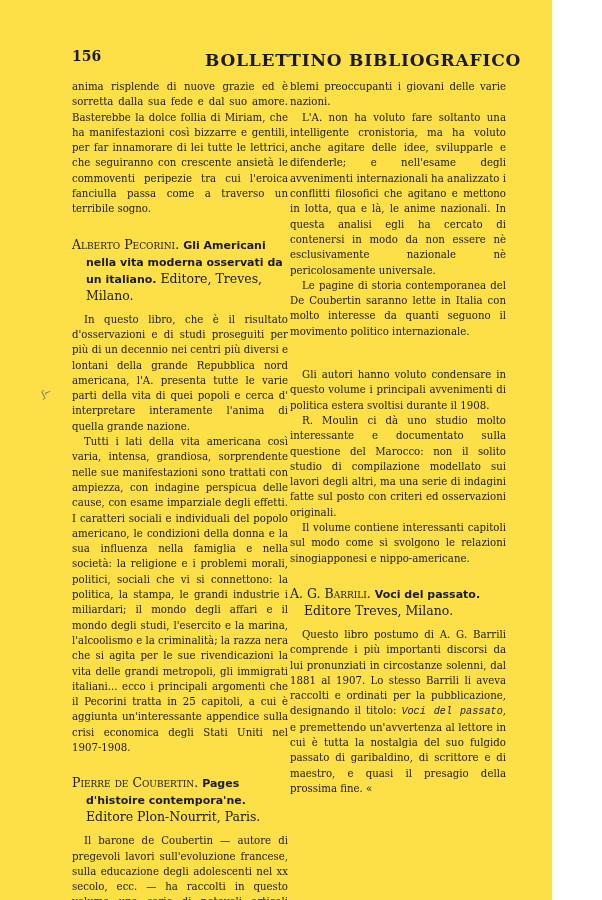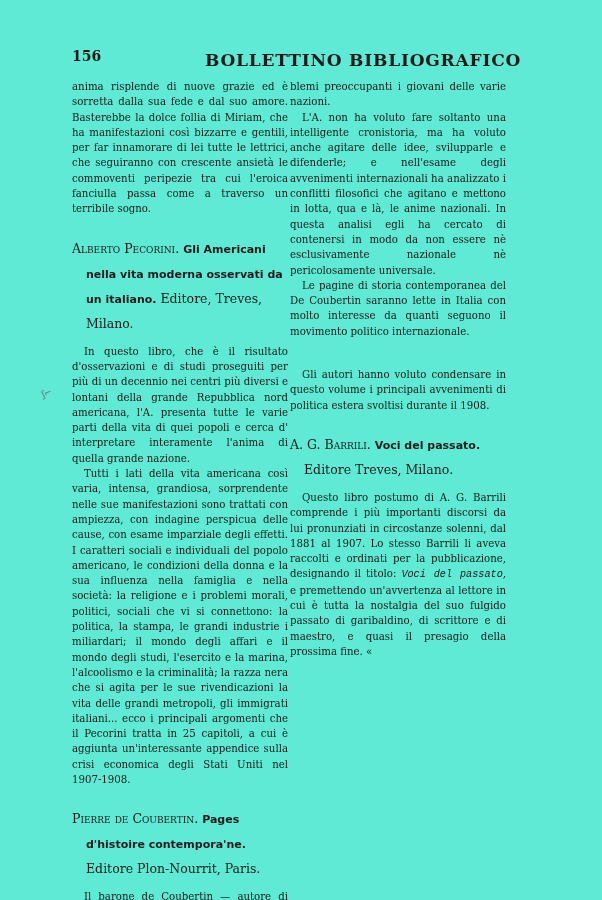--- a/index.html
+++ b/index.html
@@ -1,27 +1,27 @@
 <!DOCTYPE html>
 <html><head>
 <meta charset="utf-8">
 <style>
   html, body { margin: 0; padding: 0; background: #ffffff; }
   body { width: 602px; height: 900px; position: relative; overflow: hidden;
          font-family: "DejaVu Serif", "Liberation Serif", serif; color: #1a1a1a; }
-  .page { position: absolute; left: 0; top: 0; width: 602px; height: 900px; background: #5eead4; }
+  .page { position: absolute; left: 0; top: 0; width: 552px; height: 900px; background: #fde047; }
   .running-head { position: absolute; top: 48px; left: 72px; width: 452px; height: 20px; }
   .page-number { position: absolute; left: 0; top: 0; font-size: 14px; font-weight: bold; }
   .head-title { position: absolute; left: 133px; top: 2px; font-size: 17px; font-weight: bold; letter-spacing: 0.8px; text-align: right; }
   .col { position: absolute; top: 79px; width: 216px; font-size: 10.2px; line-height: 15.3px; text-align: justify; }
   .col-left { left: 72px; }
   .col-right { left: 290px; }
   .p { margin: 0; text-indent: 12px; }
   .p.noindent { text-indent: 0; }
-  .entry-head { font-size: 12.5px; line-height: 24px; margin: 0; padding-left: 14px; text-indent: -14px; text-align: left; }
+  .entry-head { font-size: 12.5px; line-height: 16px; margin: 0; padding-left: 14px; text-indent: -14px; text-align: left; }
   .entry-head .author { font-variant: small-caps; }
   .entry-head .title { font-weight: bold; font-family: "DejaVu Sans", "Liberation Sans", sans-serif; font-size: 11px; }
   .gap-a { height: 20px; }
   .gap-b { height: 8px; }
   .italic { font-style: italic; font-family: Liberation Mono, monospace; }
   .margin-mark { position: absolute; left: 42px; top: 388px; font-size: 9px; color: #666; transform: rotate(-20deg); }
 </style>
 </head>
 <body>
 
@@ -59,20 +59,22 @@
   </div>
 
   <div class="col col-right">
     <p class="p noindent">blemi preoccupanti i giovani delle varie nazioni.</p>
     <p class="p">L'A. non ha voluto fare soltanto una intelligente cronistoria, ma ha voluto anche agitare delle idee, svilupparle e difenderle; e nell'esame degli avvenimenti internazionali ha analizzato i conflitti filosofici che agitano e mettono in lotta, qua e là, le anime nazionali. In questa analisi egli ha cercato di contenersi in modo da non essere nè esclusivamente nazionale nè pericolosamente universale.</p>
     <p class="p">Le pagine di storia contemporanea del De Coubertin saranno lette in Italia con molto interesse da quanti seguono il movimento politico internazionale.</p>
 
     <div class="gap-a"></div>
     <div class="gap-b"></div>
     <p class="p">Gli autori hanno voluto condensare in questo volume i principali avvenimenti di politica estera svoltisi durante il 1908.</p>
+    <p class="p">R. Moulin ci dà uno studio molto interessante e documentato sulla questione del Marocco: non il solito studio di compilazione modellato sui lavori degli altri, ma una serie di indagini fatte sul posto con criteri ed osservazioni originali.</p>
+    <p class="p">Il volume contiene interessanti capitoli sul modo come si svolgono le relazioni sinogiapponesi e nippo-americane.</p>
 
     <div class="gap-a"></div>
     <p class="entry-head">
       <span class="author">A. G. Barrili.</span>
       <span class="title">Voci del passato.</span>
       <span>Editore Treves, Milano.</span>
     </p>
     <div class="gap-b"></div>
     <p class="p"><span>Questo libro postumo di A. G. Barrili comprende i più importanti discorsi da lui pronunziati in circostanze solenni, dal 1881 al 1907. Lo stesso Barrili li aveva raccolti e ordinati per la pubblicazione, designando il titolo: </span><span class="italic">Voci del passato</span><span>, e premettendo un'avvertenza al lettore in cui è tutta la nostalgia del suo fulgido passato di garibaldino, di scrittore e di maestro, e quasi il presagio della prossima fine. « </span></p>
   </div>

